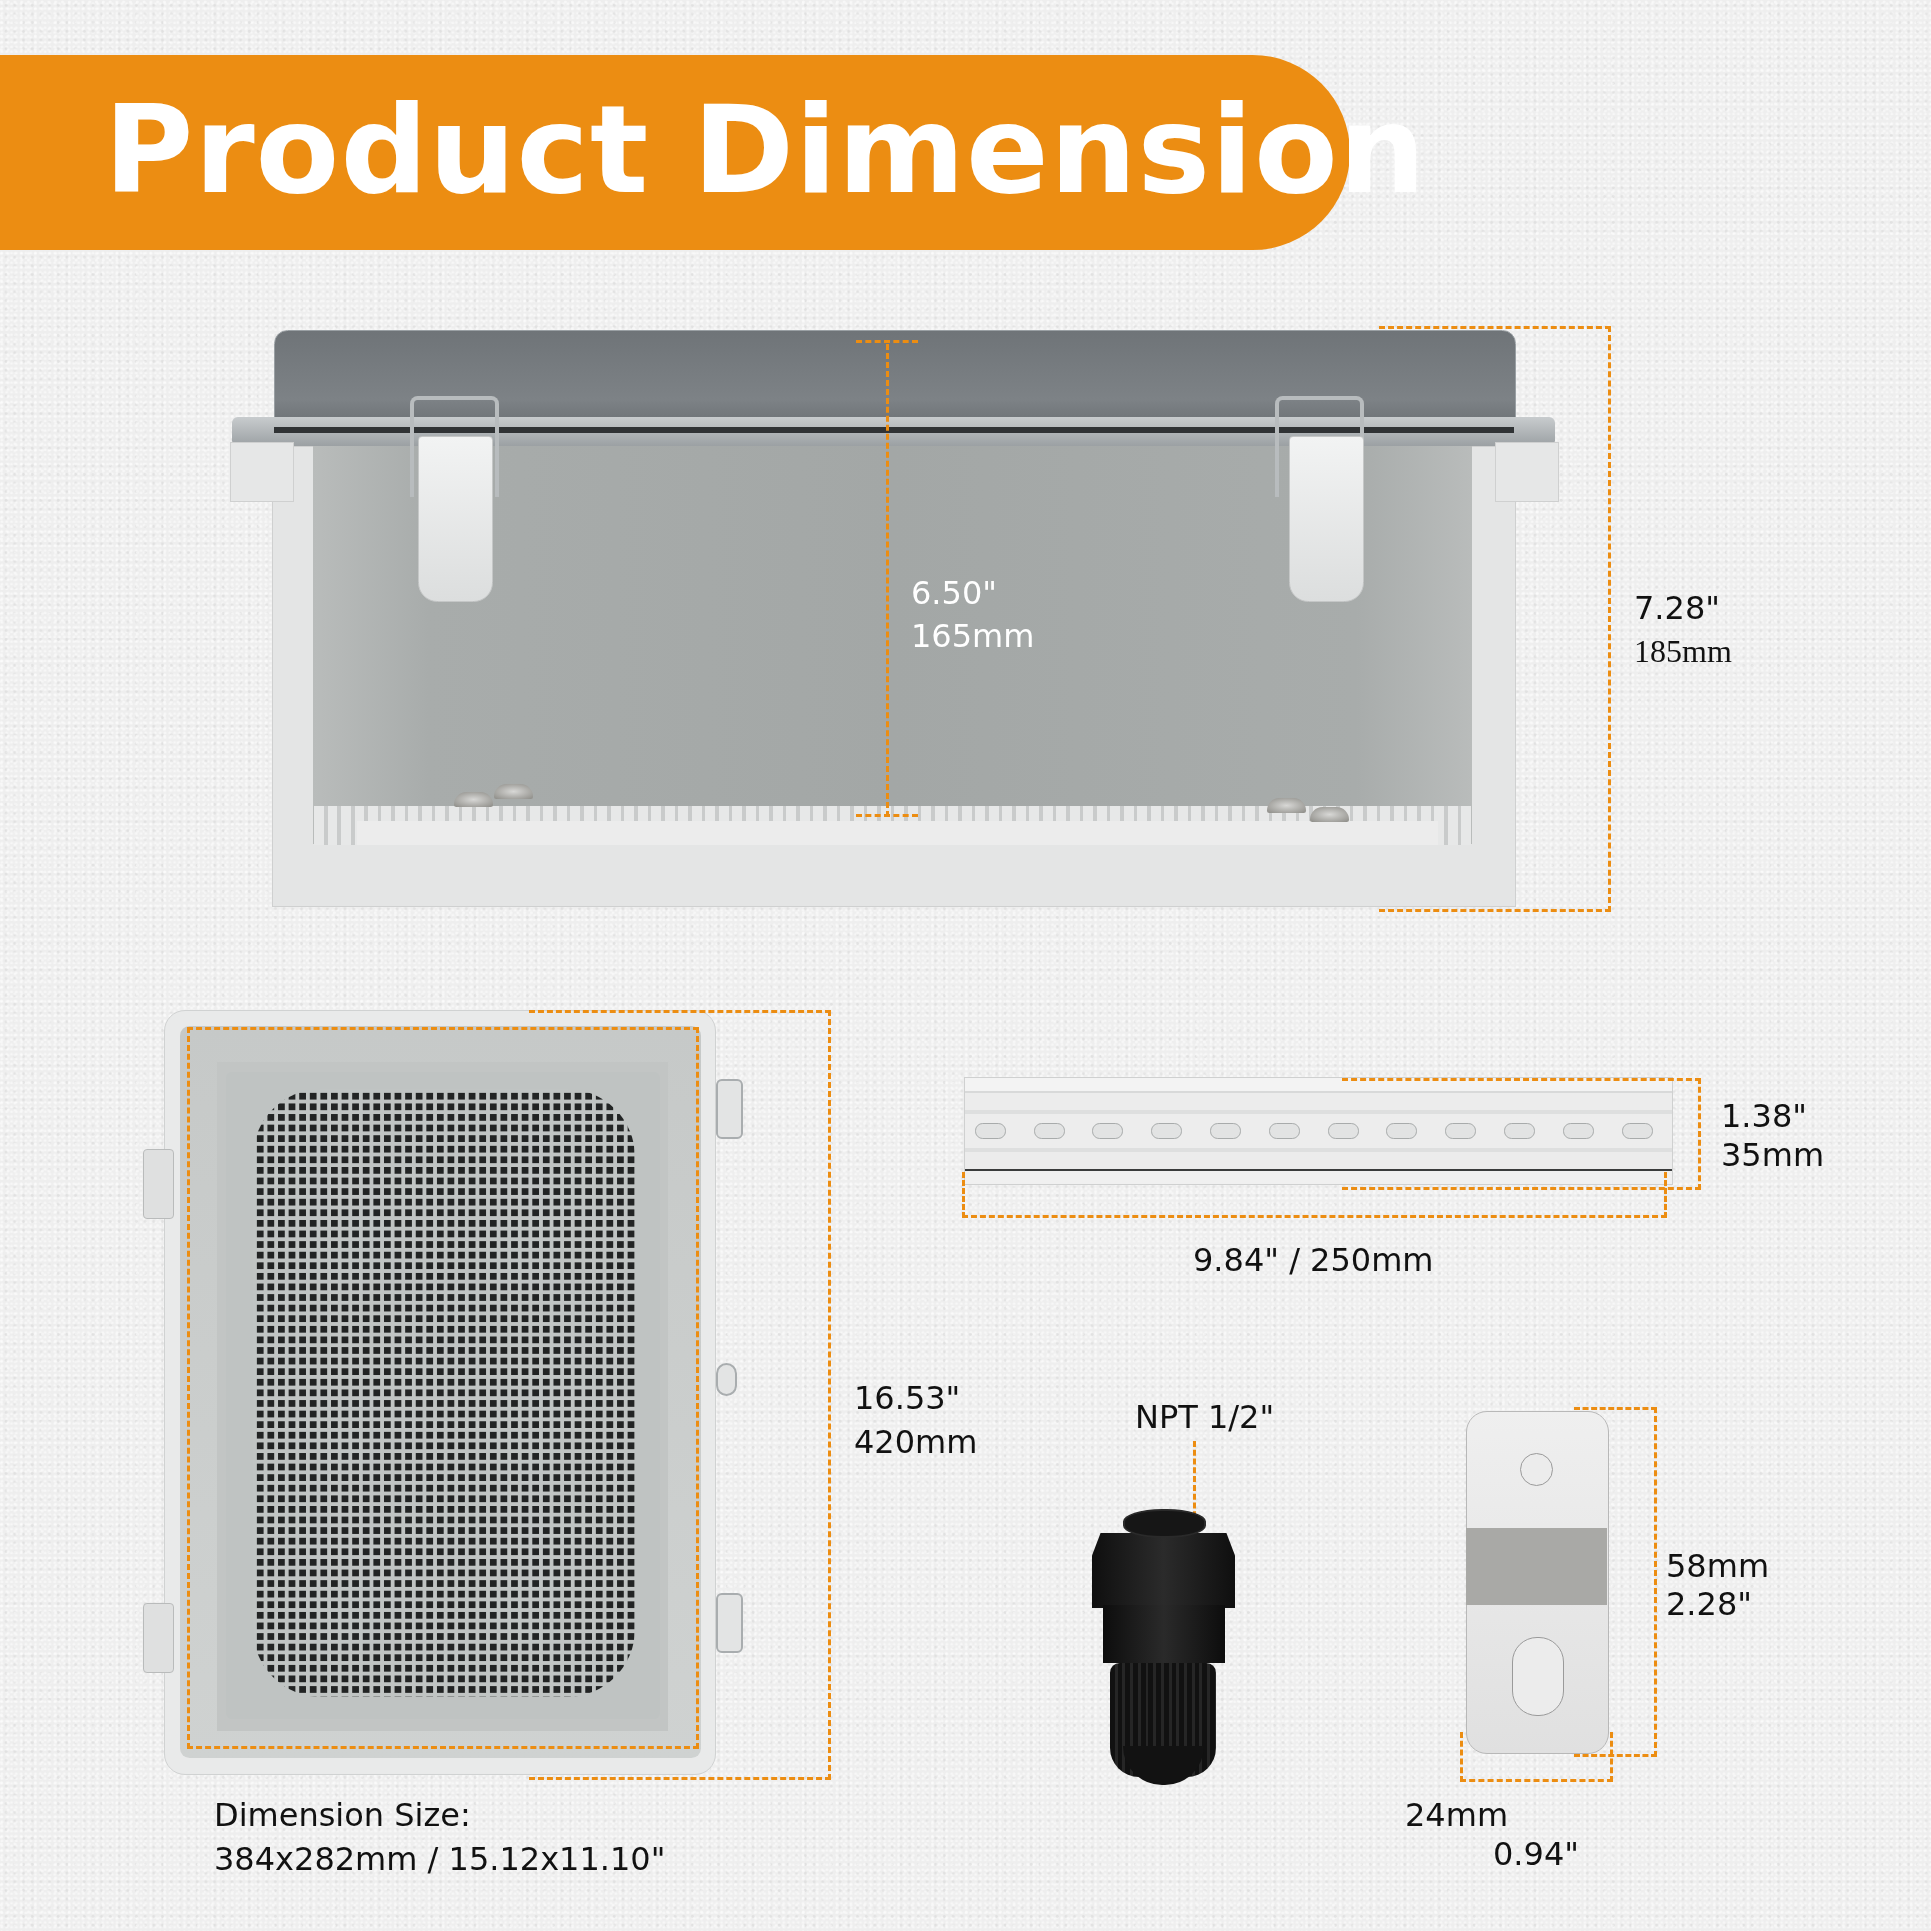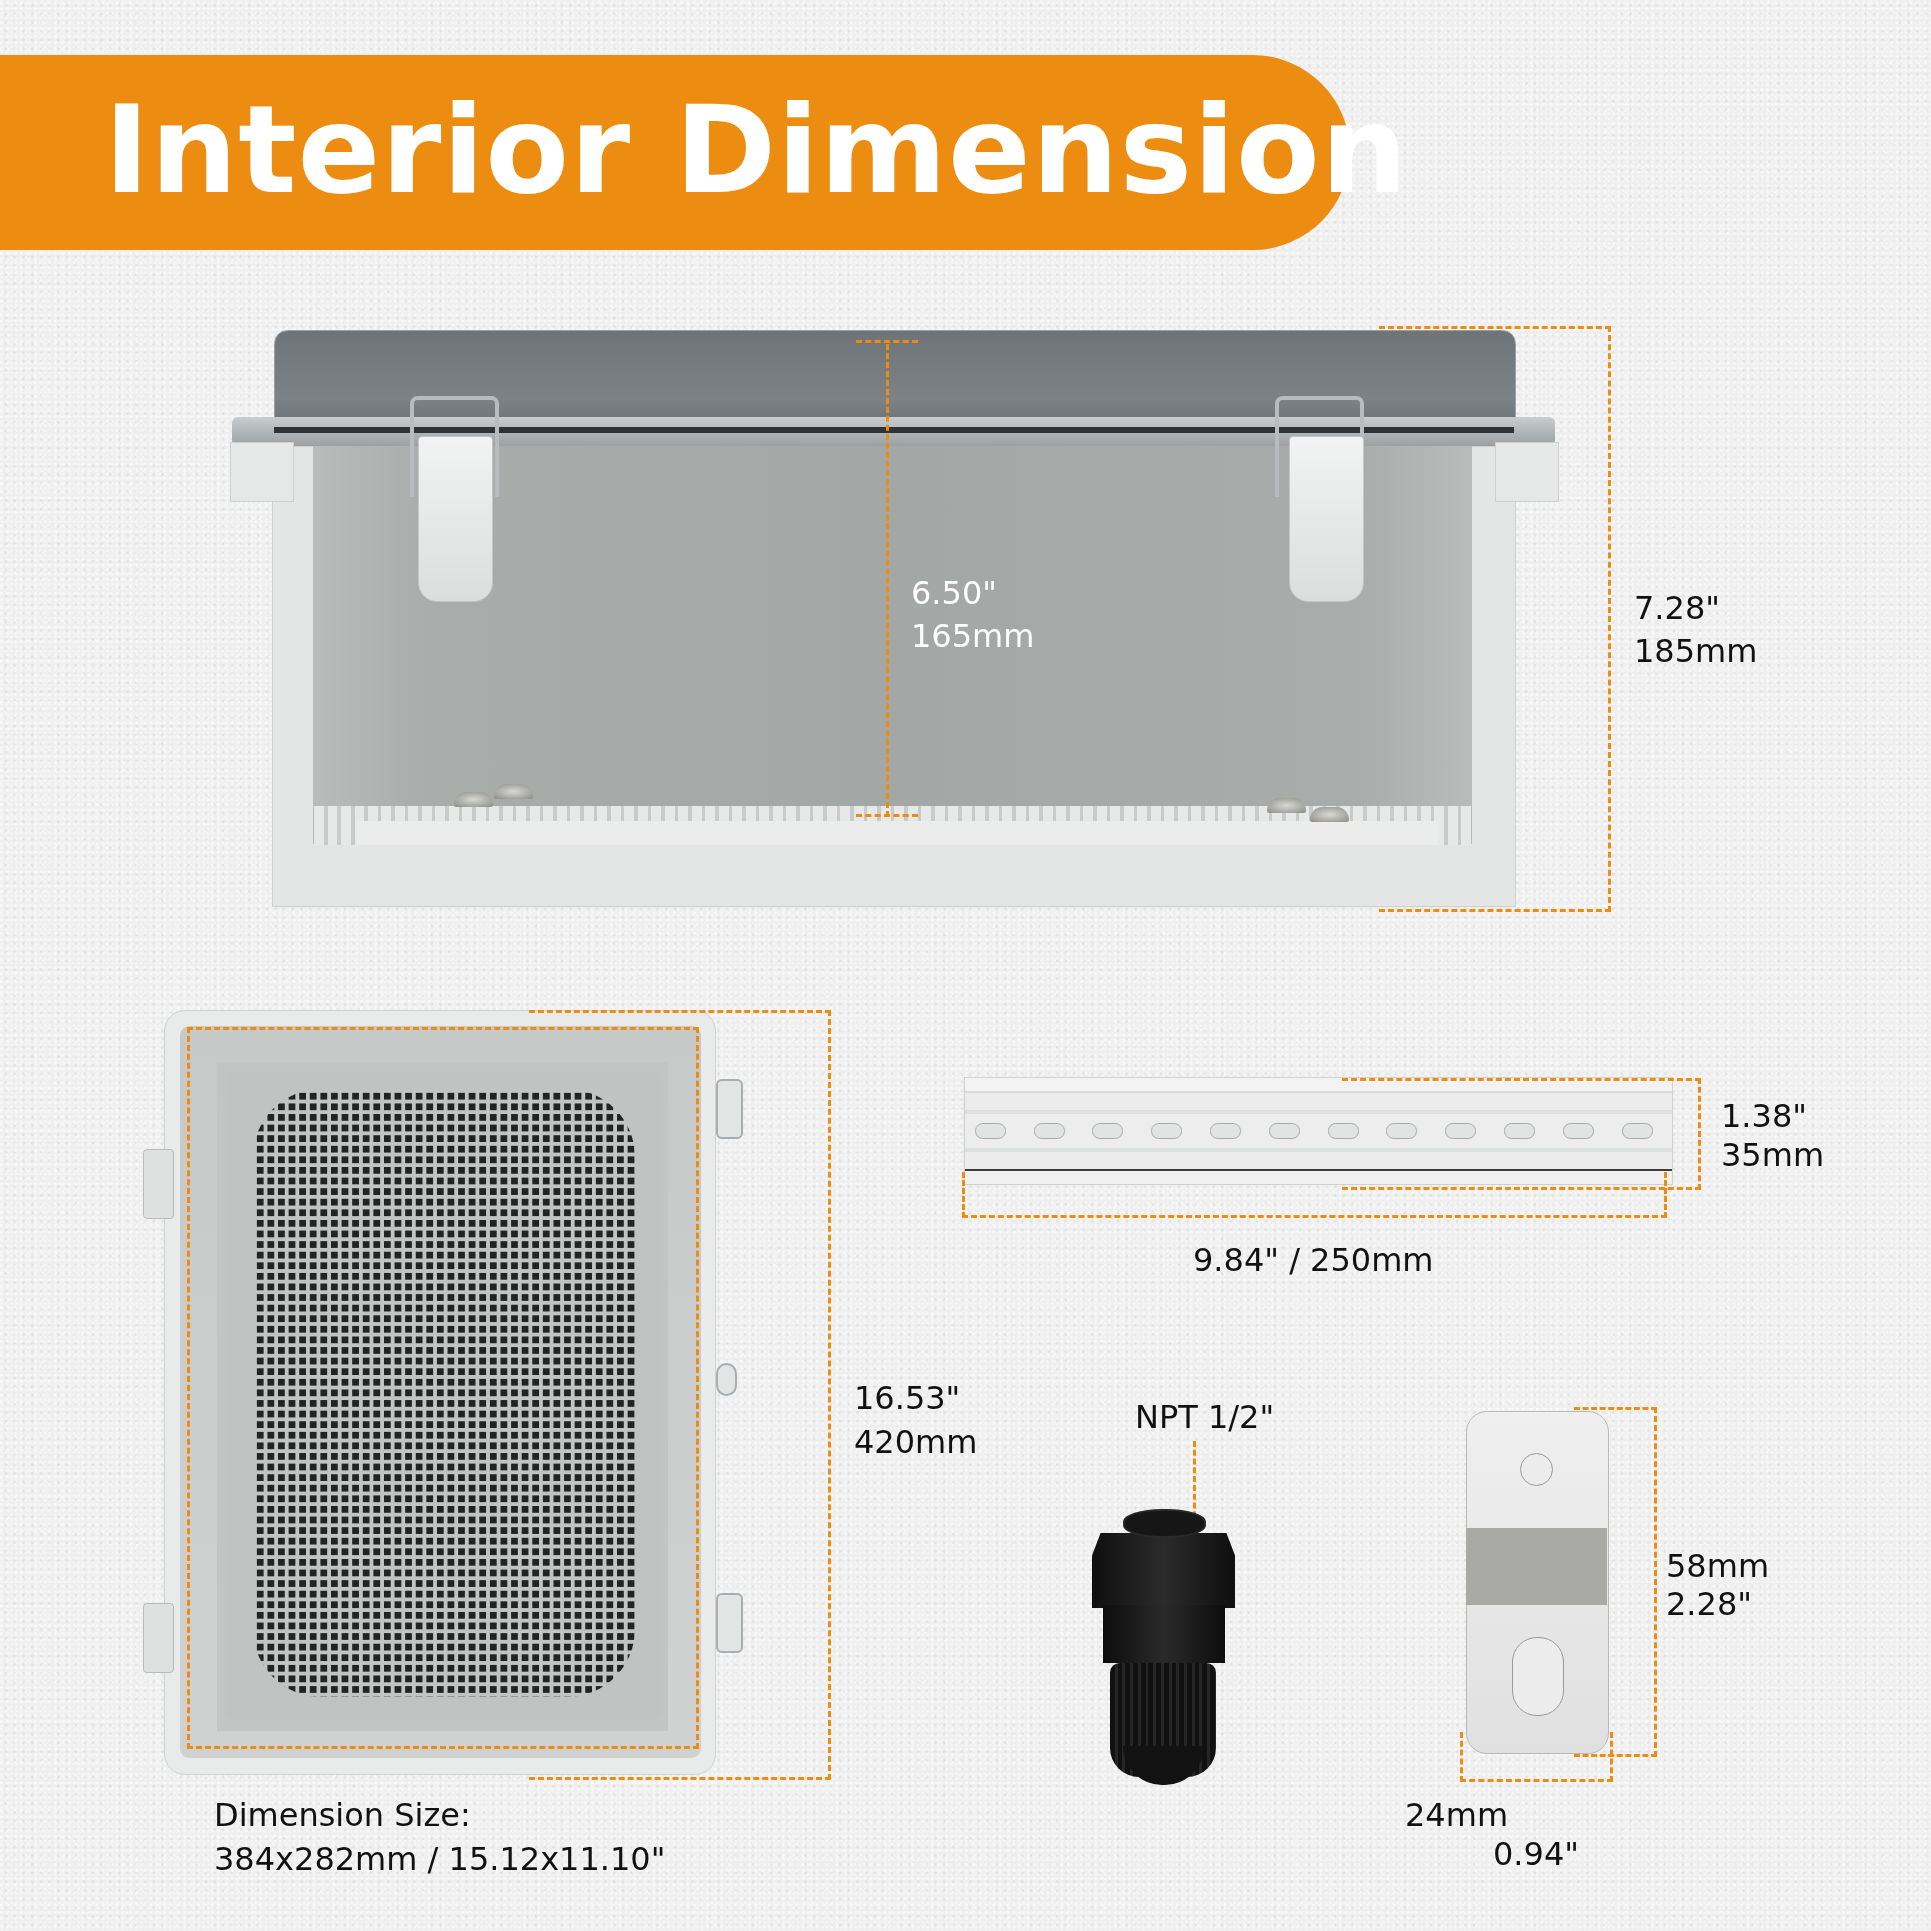--- a/index.html
+++ b/index.html
@@ -112,21 +112,21 @@
   
   .bracket { left: 1466px; top: 1411px; width: 141px; height: 341px; border-radius: 21px; background: linear-gradient(#efefef, #e0e0e0); border: 1px solid #b8b8b8; overflow: hidden; }
   .bracket-band { left: 1466px; top: 1528px; width: 141px; height: 77px; background: #a9a9a6; }
   .bracket-hole { left: 1520px; top: 1453px; width: 31px; height: 31px; border-radius: 50%; border: 1px solid #9a9a9a; background: #ececec; }
   .bracket-slot { left: 1512px; top: 1637px; width: 50px; height: 77px; border-radius: 25px; border: 1px solid #9a9a9a; background: #ececec; }
 </style>
 </head>
 <body>
 
 <div class="abs banner" style="background:#ec8d12;"></div>
-<div class="abs banner-title">Interior Dimension</div>
+<div class="abs banner-title">Product Dimension</div>
 
 <div>
   <div class="abs body-outer"></div>
   <div class="abs body-inner"></div>
   <div class="abs baseplate"></div>
   <div class="abs baseplate-front"></div>
   <div class="abs screw" style="left:454px;top:792px;"></div>
   <div class="abs screw" style="left:1267px;top:798px;"></div>
   <div class="abs screw" style="left:1310px;top:807px;"></div>
   <div class="abs screw" style="left:494px;top:784px;"></div>
@@ -142,21 +142,21 @@
   <div class="abs latch" style="left:1289px;top:436px;"></div>
 
   <div class="abs" style="left:856px;top:340px;width:62px;border-top:3.9px dashed #ec8d12;"></div>
   <div class="abs dash-v" style="left:886px;top:344px;height:473px;border-left-color:#ec8d12;"></div>
   <div class="abs" style="left:856px;top:814px;width:62px;border-top:3.9px dashed #ec8d12;"></div>
   <div class="abs label light" style="left:911px;top:572px;">6.50"</div>
   <div class="abs label light" style="left:911px;top:615px;">165mm</div>
 
   <div class="abs dash-box" style="left:1379px;top:326px;width:232px;height:586px;border-color:#ec8d12;border-left:none;"></div>
   <div class="abs label" style="left:1634px;top:587px;">7.28"</div>
-  <div class="abs label" style="left:1634px;top:630px;">185mm</div>
+  <div class="abs label" style="left:1634px;top:630px;font-family:Liberation Serif, serif;">185mm</div>
 </div>
 
 <div>
   <div class="abs top-frame"></div>
   <div class="abs top-inner"></div>
   <div class="abs mount-tray"></div>
   <div class="abs plate"></div>
   <div class="abs perf-grid"></div>
 
   <div class="abs hinge" style="left:143px;top:1149px;"></div>

